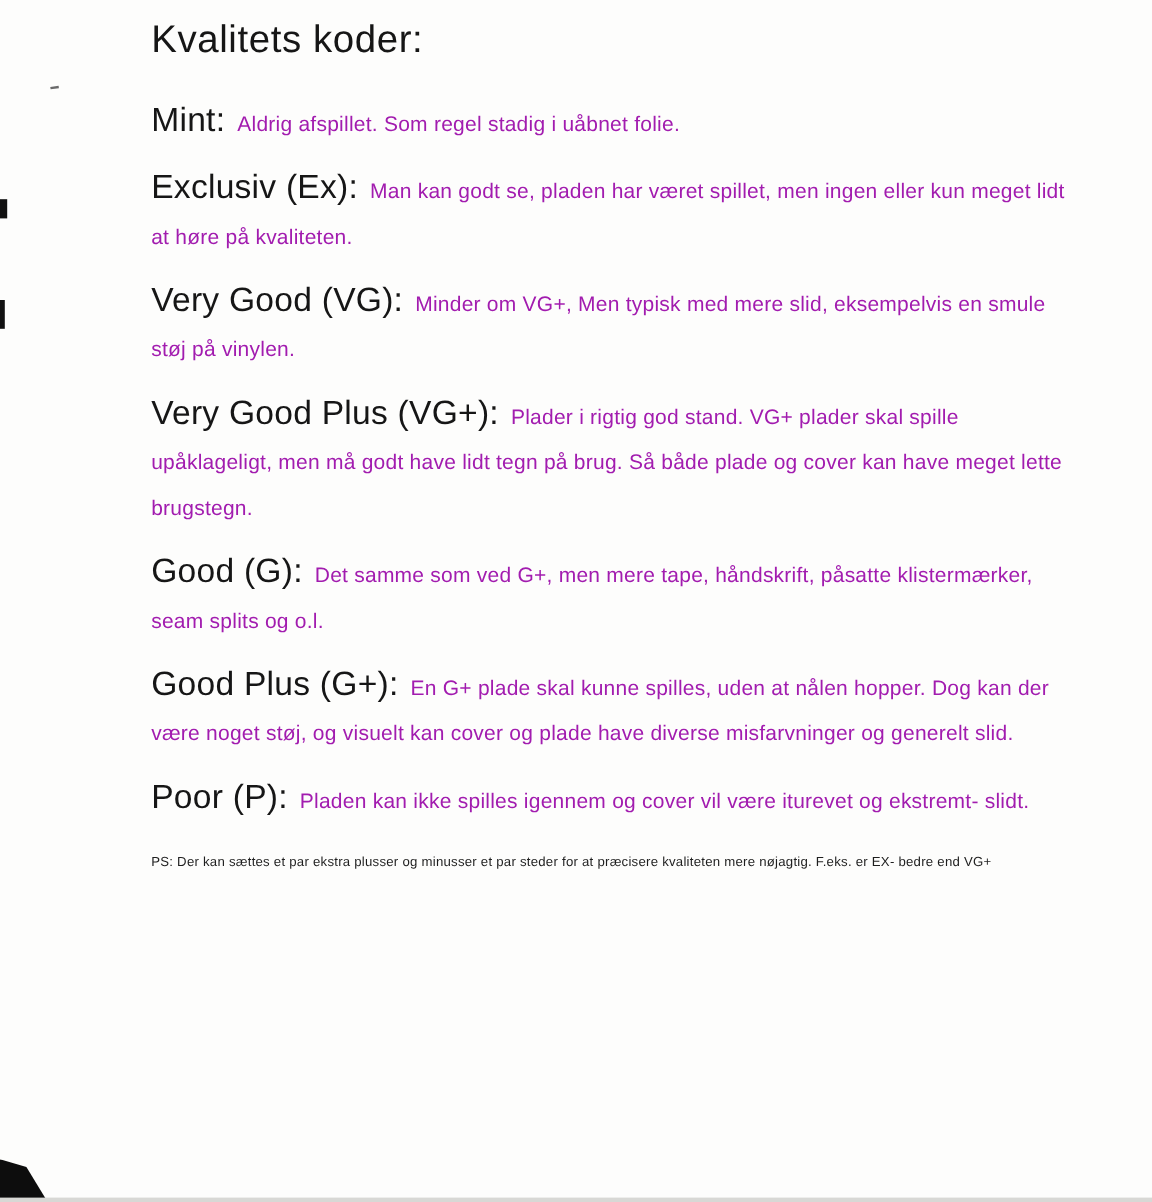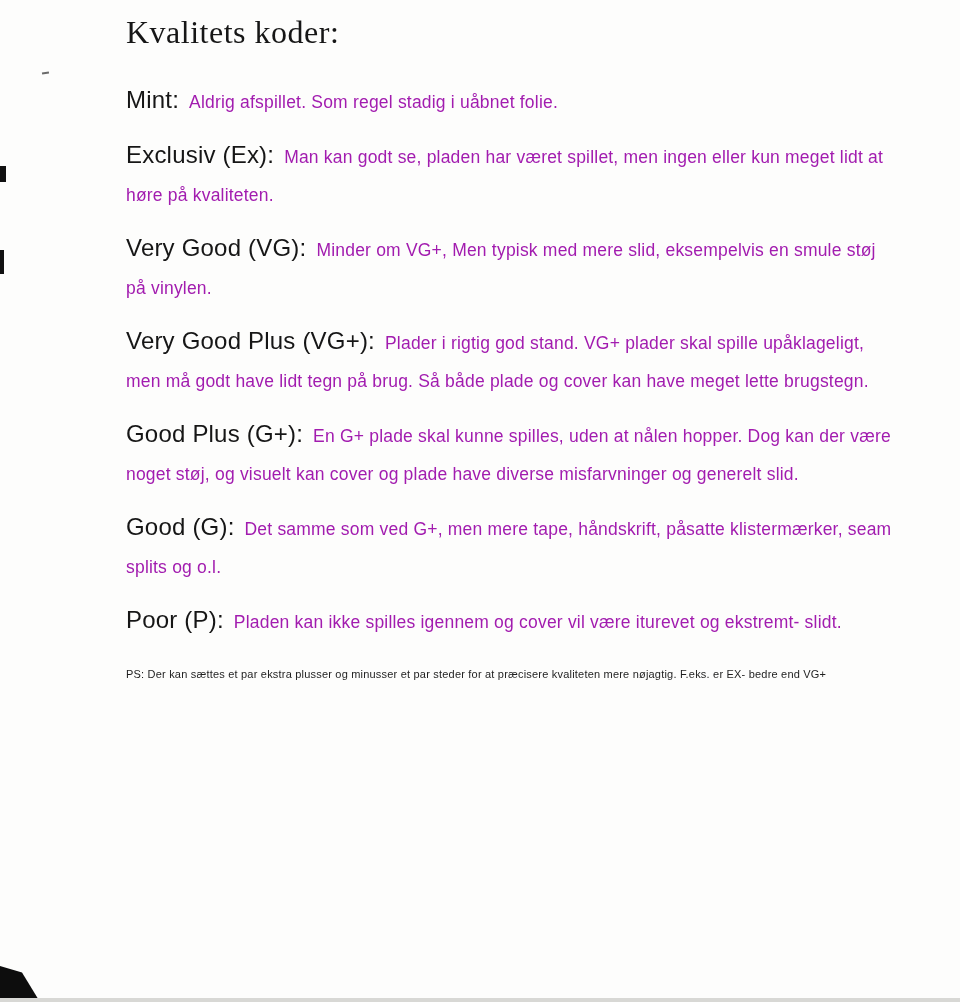--- a/index.html
+++ b/index.html
@@ -20,30 +20,29 @@
     width: 960px;
     height: 1002px;
     padding: 14px 62px 0 126px;
   }
   .doc-title {
     font-size: 32px;
     font-weight: 400;
     letter-spacing: 0.5px;
     margin: 0 0 30px 0;
     color: #161616;
-    font-family: Liberation Serif, serif;
   }
   .entry {
     margin: 0 0 15px 0;
     font-size: 17.5px;
     line-height: 38px;
     letter-spacing: 0.2px;
   }
   .term {
-    font-size: 24px;
+    font-size: 28px;
     font-weight: 400;
     margin-right: 10px;
     color: #161616;
     white-space: nowrap;
   }
   .desc {
     color: #a21caf;
   }
   .ps-note {
     margin: 6px 0 0 0;
@@ -103,25 +102,25 @@
 
   <p class="entry">
     <span class="term">Very Good (VG):</span><span class="desc">Minder om VG+, Men typisk med mere slid, eksempelvis en smule støj på vinylen.</span>
   </p>
 
   <p class="entry">
     <span class="term">Very Good Plus (VG+):</span><span class="desc">Plader i rigtig god stand. VG+ plader skal spille upåklageligt, men må godt have lidt tegn på brug. Så både plade og cover kan have meget lette brugstegn.</span>
   </p>
 
   <p class="entry">
-    <span class="term">Good Plus (G+):</span><span class="desc">En G+ plade skal kunne spilles, uden at nålen hopper. Dog kan der være noget støj, og visuelt kan cover og plade have diverse misfarvninger og generelt slid.</span>
+    <span class="term">Good (G):</span><span class="desc">Det samme som ved G+, men mere tape, håndskrift, påsatte klistermærker, seam splits og o.l.</span>
   </p>
 
   <p class="entry">
-    <span class="term">Good (G):</span><span class="desc">Det samme som ved G+, men mere tape, håndskrift, påsatte klistermærker, seam splits og o.l.</span>
+    <span class="term">Good Plus (G+):</span><span class="desc">En G+ plade skal kunne spilles, uden at nålen hopper. Dog kan der være noget støj, og visuelt kan cover og plade have diverse misfarvninger og generelt slid.</span>
   </p>
 
 
   <p class="entry">
     <span class="term">Poor (P):</span><span class="desc">Pladen kan ikke spilles igennem og cover vil være iturevet og ekstremt- slidt.</span>
   </p>
 
   <p class="ps-note">PS: Der kan sættes et par ekstra plusser og minusser et par steder for at præcisere kvaliteten mere nøjagtig. F.eks. er EX- bedre end VG+</p>
 
 </div>

